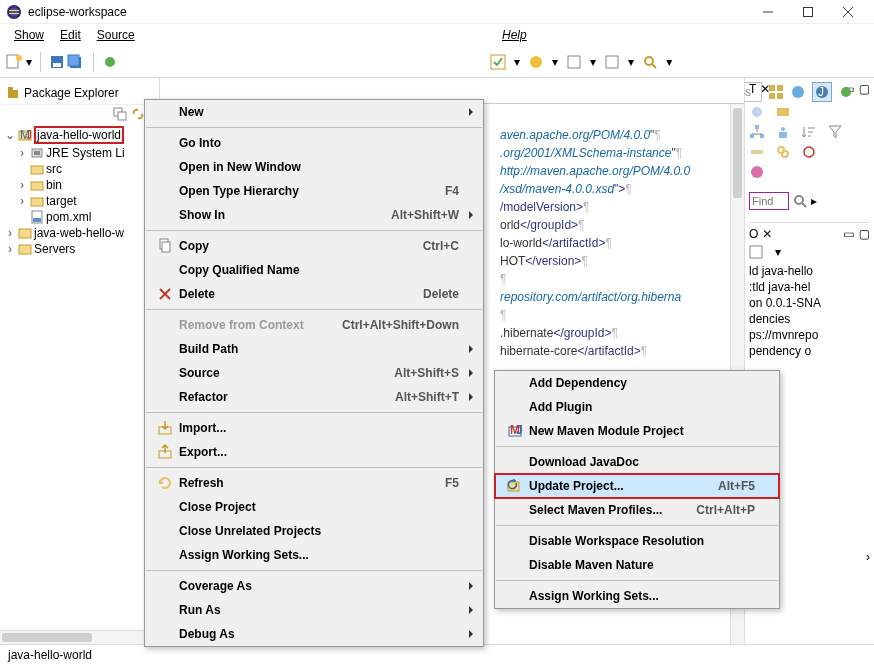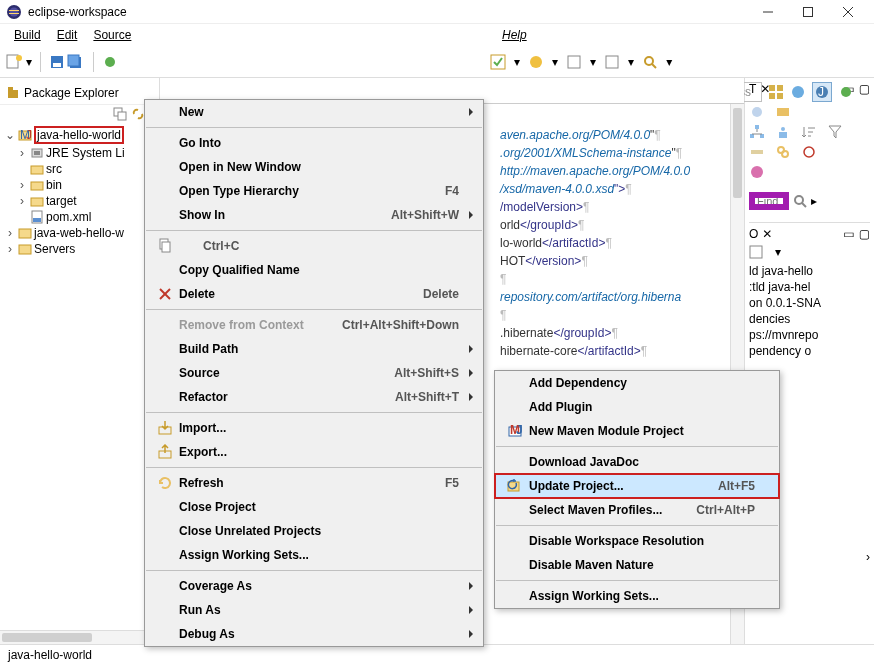--- a/index.html
+++ b/index.html
@@ -38,21 +38,21 @@
     .editor-top { height: 26px; border-bottom: 1px solid #ccc; }
     .code { padding: 4px 10px; font-family: Consolas, monospace; font-size: 12px; line-height: 18px; white-space: pre; color: #333; }
     .code .tag { color: #338; }
     .code .url { color: #1667a7; font-style: italic; }
     .code .pilcrow { color: #bbb; }
 
     .rightpanel { border-left: 1px solid #ddd; font-size: 11px; padding: 4px; }
     .rpanel-tabs { display: flex; gap: 4px; padding-bottom: 4px; }
     .rpanel-icons { display: grid; grid-template-columns: repeat(4, 22px); gap: 4px; padding: 4px 0; }
     .rp-find { display: flex; align-items: center; gap: 4px; margin-top: 8px; }
-    .rp-find-input { border: 6px solid #a21caf; width: 40px; height: 18px; padding: 0 2px; font-size: 11px; color: #888; }
+    .rp-find-input { border: 1px solid #a21caf; width: 40px; height: 18px; padding: 0 2px; font-size: 11px; color: #888; }
     .outline-row { padding: 1px 0; white-space: nowrap; overflow: hidden; }
 
     
     .statusbar { position: absolute; bottom: 0; left: 0; right: 0; height: 20px; border-top: 1px solid #ddd; padding: 2px 8px; font-size: 11px; display: flex; align-items: center; }
 
     
     .context-menu { position: absolute; background: #f0f0f0; border: 1px solid #999; box-shadow: 2px 2px 6px rgba(0,0,0,.25); z-index: 100; }
     .cm-row { display: flex; align-items: center; height: 24px; padding: 0 24px 0 6px; cursor: default; position: relative; font-weight: bold; }
     .cm-row.highlight { background: #cce8ff; }
     .cm-row.hl-red::after { content: ""; position: absolute; inset: -1px; border: 2px solid #cc2020; pointer-events: none; }
@@ -97,21 +97,21 @@
     <div class="win-btn">
       <svg width="10" height="10">
           <line x1="0" y1="0" x2="10" y2="10" stroke="#333"></line>
           <line x1="10" y1="0" x2="0" y2="10" stroke="#333"></line>
         </svg>
     </div>
   </div>
 </div>
 
 <div class="menubar">
-  <span class="menu-item"><u>Build</u></span>
+  <span class="menu-item"><u>Show</u></span>
   <span class="menu-item"><u>Edit</u></span>
   <span class="menu-item"><u>Source</u></span>
 
   <span class="menu-item" style="position:absolute; left:494px;font-style:italic;"><u>Help</u></span>
 </div>
 
 <div class="toolbar">
   <div class="tb-group">
     <span>
         <svg width="18" height="16">
@@ -477,20 +477,21 @@
       <span class="cm-accel">Alt+Shift+W</span>
     </div>
     <div class="cm-sep"></div>
     <div class="cm-row">
       <span class="cm-icon-col">
         <svg width="16" height="16">
           <rect x="3" y="1" width="8" height="10" fill="#fff" stroke="#888"></rect>
           <rect x="5" y="4" width="8" height="10" fill="#fff" stroke="#888"></rect>
         </svg>
       </span>
+      <span class="cm-label">Copy</span>
       <span class="cm-accel">Ctrl+C</span>
     </div>
     <div class="cm-row">
       <span class="cm-icon-col"></span>
       <span class="cm-label">Copy Qualified Name</span>
     </div>
     <div class="cm-row">
       <span class="cm-icon-col">
         <svg width="16" height="16">
           <line x1="3" y1="3" x2="13" y2="13" stroke="#c0392b" stroke-width="2"></line>

